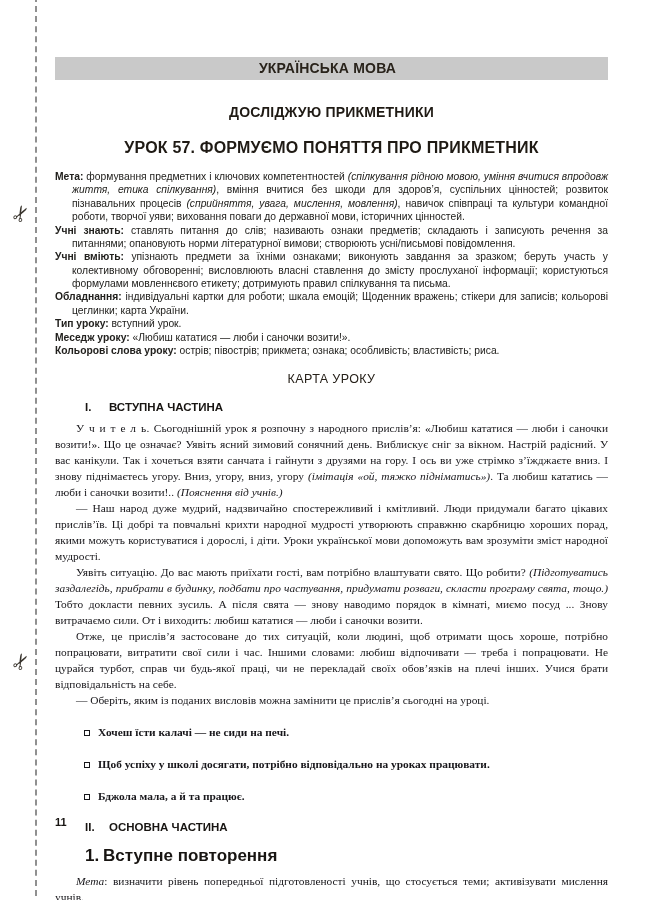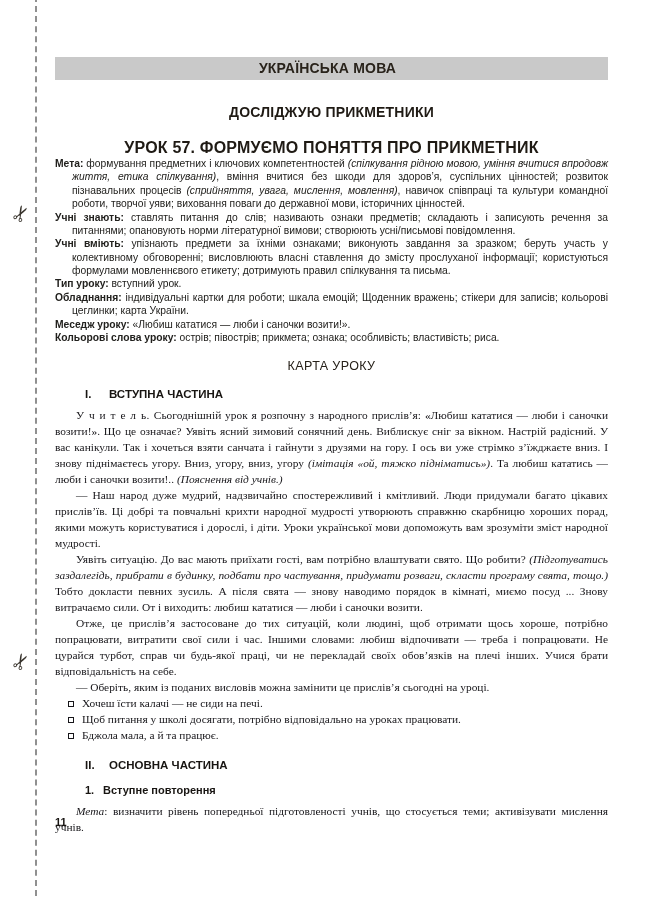--- a/index.html
+++ b/index.html
@@ -30,49 +30,49 @@
   .doc-head1 {
     margin-top:24px; text-align:center; font-weight:bold; font-size:14px;
     color:#1f1a14; letter-spacing:0.2px;
   }
   .doc-head2 {
     margin-top:19px; text-align:center; font-weight:bold; font-size:16px;
     color:#1f1a14; letter-spacing:0.2px;
   }
 
   .meta {
-    font-size:10.3px; line-height:1.3;
+    margin-top:13px; font-size:10.3px; line-height:1.3;
     text-align:justify; color:#22211e;
   }
   .meta-item { padding-left:17px; text-indent:-17px; }
   .meta-label { font-weight:bold; }
   .it { font-style:italic; }
 
   .card-title {
     margin-top:15px; text-align:center; font-size:12.5px;
     letter-spacing:0.4px; color:#262019;
   }
 
   .sec-head {
     margin:15px 0 0 30px; font-weight:bold; font-size:11.5px; color:#181512;
   }
   .sec-head .sec-num { display:inline-block; width:24px; }
   .sub-head {
-    margin:13px 0 0 30px; font-weight:bold; font-size:11px; color:#181512;
+    margin:13px 0 0 30px; font-weight:bold; font-size:17px; color:#181512;
   }
   .sub-head .sec-num { display:inline-block; width:18px; }
 
   .body-text {
     margin-top:8px; font-family:"Liberation Serif", serif;
     font-size:11.4px; line-height:1.4; text-align:justify; color:#17161a;
   }
   .body-text p { margin:0; text-indent:21px; }
   .speaker { letter-spacing:0.5px; }
 
-  .bullet-item { position:relative; padding-left:27px; text-indent:0; margin:0; }
+  .bullet-item { position:relative; padding-left:27px; text-indent:0; margin:16px;font-weight:bold; }
   .sq {
     position:absolute; left:13px; top:5px; width:4px; height:4px;
     border:1.2px solid #17161a; background:transparent;
   }
 
   .goal { }
   .goal-label { font-style:italic; }
 
   .page-num {
     position:absolute; left:55px; top:816px; font-weight:bold;
@@ -92,39 +92,39 @@
 
     <div class="banner">УКРАЇНСЬКА МОВА</div>
 
     <div class="doc-head1">ДОСЛІДЖУЮ ПРИКМЕТНИКИ</div>
     <div class="doc-head2">УРОК 57. ФОРМУЄМО ПОНЯТТЯ ПРО ПРИКМЕТНИК</div>
 
     <div class="meta">
       <div class="meta-item"><span class="meta-label">Мета:</span><span> формування предметних і ключових компетентностей </span><span class="it">(спілкування рідною мовою, уміння вчитися впродовж життя, етика спілкування)</span><span>, вміння вчитися без шкоди для здоров’я, суспільних цінностей; розвиток пізнавальних процесів </span><span class="it">(сприйняття, увага, мислення, мовлення)</span><span>, навичок співпраці та культури командної роботи, творчої уяви; виховання поваги до державної мови, історичних цінностей.</span></div>
       <div class="meta-item"><span class="meta-label">Учні знають:</span><span> ставлять питання до слів; називають ознаки предметів; складають і записують речення за питаннями; опановують норми літературної вимови; створюють усні/письмові повідомлення.</span></div>
       <div class="meta-item"><span class="meta-label">Учні вміють:</span><span> упізнають предмети за їхніми ознаками; виконують завдання за зразком; беруть участь у колективному обговоренні; висловлюють власні ставлення до змісту прослуханої інформації; користуються формулами мовленнєвого етикету; дотримують правил спілкування та письма.</span></div>
+      <div class="meta-item"><span class="meta-label">Обладнання:</span><span> індивідуальні картки для роботи; шкала емоцій; Щоденник вражень; стікери для записів; кольорові цеглинки; карта України.</span></div>
       <div class="meta-item"><span class="meta-label">Тип уроку:</span><span> вступний урок.</span></div>
-      <div class="meta-item"><span class="meta-label">Обладнання:</span><span> індивідуальні картки для роботи; шкала емоцій; Щоденник вражень; стікери для записів; кольорові цеглинки; карта України.</span></div>
       <div class="meta-item"><span class="meta-label">Меседж уроку:</span><span> «Любиш кататися — люби і саночки возити!».</span></div>
       <div class="meta-item"><span class="meta-label">Кольорові слова уроку:</span><span> острів; півострів; прикмета; ознака; особливість; властивість; риса.</span></div>
     </div>
 
     <div class="card-title">КАРТА УРОКУ</div>
 
     <div class="sec-head"><span class="sec-num">І.</span><span>ВСТУПНА ЧАСТИНА</span></div>
 
     <div class="body-text">
       <p><span class="speaker">У ч и т е л ь.</span><span> Сьогоднішній урок я розпочну з народного прислів’я: «Любиш кататися — люби і саночки возити!». Що це означає? Уявіть ясний зимовий сонячний день. Виблискує сніг за вікном. Настрій радісний. У вас канікули. Так і хочеться взяти санчата і гайнути з друзями на гору. І ось ви уже стрімко з’їжджаєте вниз. І знову піднімаєтесь угору. Вниз, угору, вниз, угору </span><span class="it">(імітація «ой, тяжко підніматись»)</span><span>. Та любиш кататись — люби і саночки возити!.. </span><span class="it">(Пояснення від учнів.)</span></p>
       <p><span>— Наш народ дуже мудрий, надзвичайно спостережливий і кмітливий. Люди придумали багато цікавих прислів’їв. Ці добрі та повчальні крихти народної мудрості утворюють справжню скарбницю хороших порад, якими можуть користуватися і дорослі, і діти. Уроки української мови допоможуть вам зрозуміти зміст народної мудрості.</span></p>
       <p><span>Уявіть ситуацію. До вас мають приїхати гості, вам потрібно влаштувати свято. Що робити? </span><span class="it">(Підготуватись заздалегідь, прибрати в будинку, подбати про частування, придумати розваги, скласти програму свята, тощо.)</span><span> Тобто докласти певних зусиль. А після свята — знову наводимо порядок в кімнаті, миємо посуд ... Знову витрачаємо сили. От і виходить: любиш кататися — люби і саночки возити.</span></p>
       <p><span>Отже, це прислів’я застосоване до тих ситуацій, коли людині, щоб отримати щось хороше, потрібно попрацювати, витратити свої сили і час. Іншими словами: любиш відпочивати — треба і попрацювати. Не цурайся турбот, справ чи будь-якої праці, чи не перекладай своїх обов’язків на плечі інших. Учися брати відповідальність на себе.</span></p>
       <p><span>— Оберіть, яким із поданих висловів можна замінити це прислів’я сьогодні на уроці.</span></p>
 
       <div class="bullet-item"><span class="sq"></span><span>Хочеш їсти калачі — не сиди на печі.</span></div>
-      <div class="bullet-item"><span class="sq"></span><span>Щоб питання у школі досягати, потрібно відповідально на уроках працювати.</span></div>
+      <div class="bullet-item"><span class="sq"></span><span>Щоб успіху у школі досягати, потрібно відповідально на уроках працювати.</span></div>
       <div class="bullet-item"><span class="sq"></span><span>Бджола мала, а й та працює.</span></div>
     </div>
 
     <div class="sec-head"><span class="sec-num">ІІ.</span><span>ОСНОВНА ЧАСТИНА</span></div>
 
     <div class="sub-head"><span class="sec-num">1.</span><span>Вступне повторення</span></div>
 
     <div class="body-text goal">
       <p><span class="goal-label">Мета</span><span>: визначити рівень попередньої підготовленості учнів, що стосується теми; активізувати мислення учнів.</span></p>
     </div>

